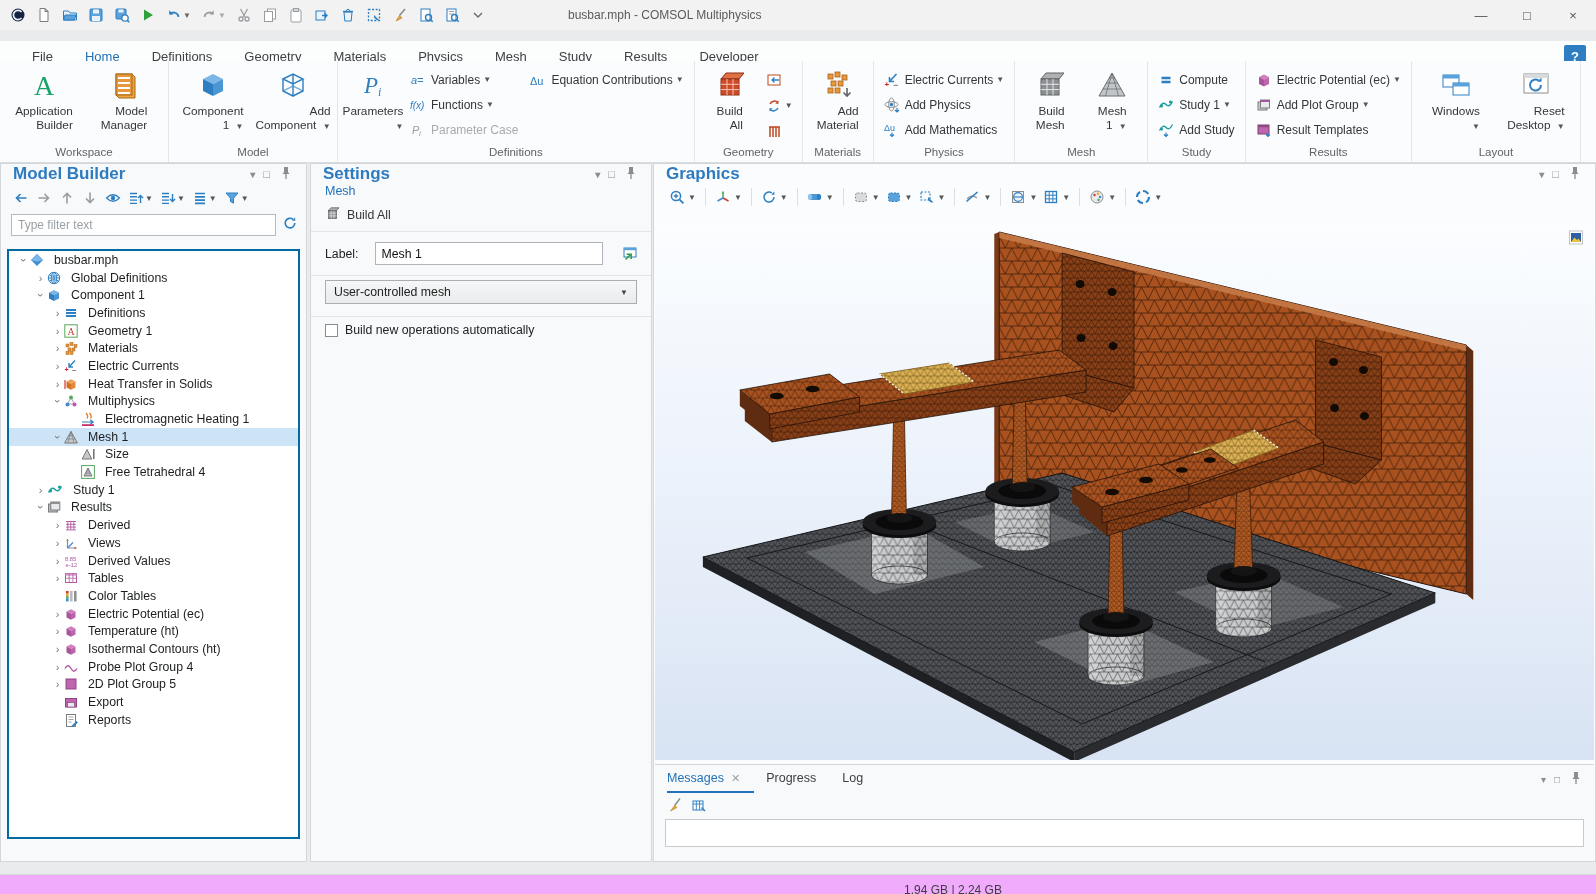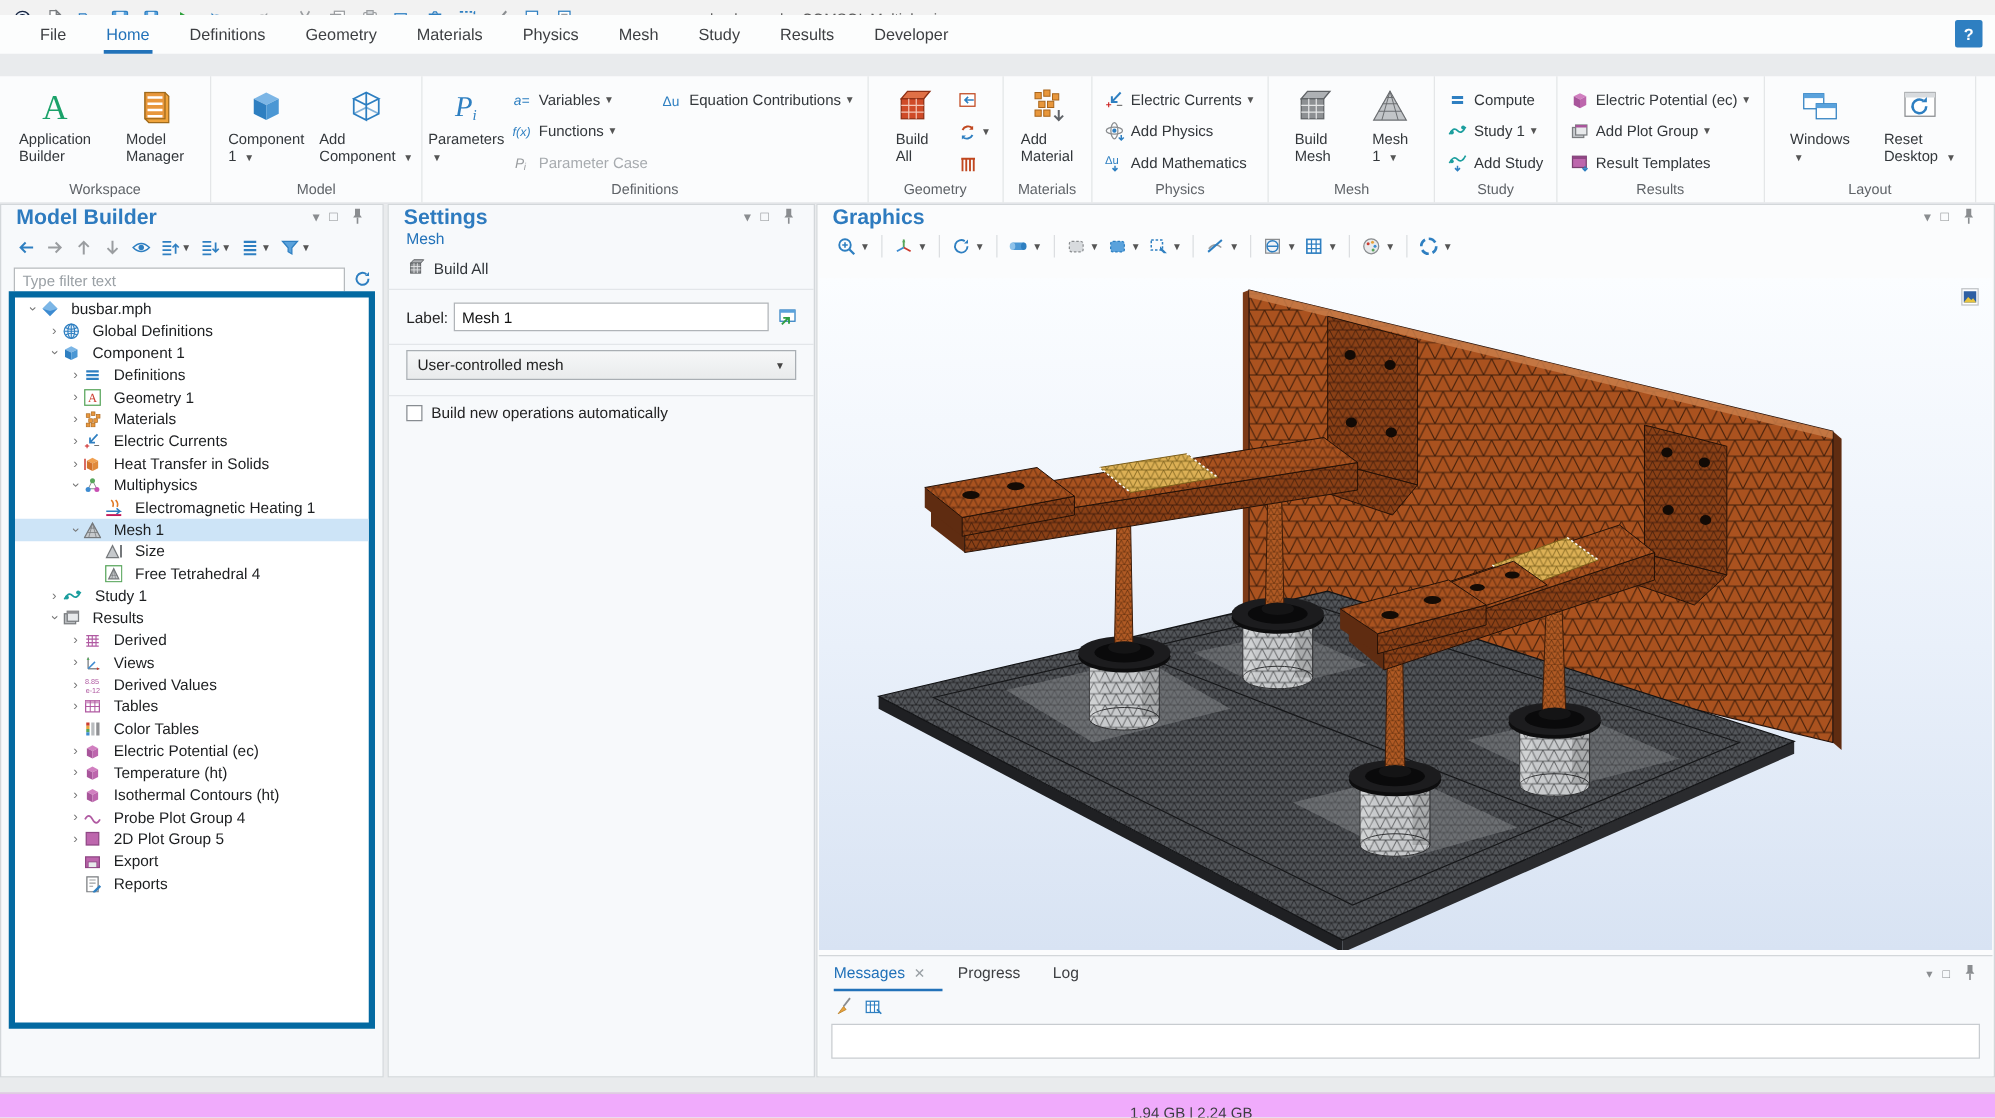--- a/index.html
+++ b/index.html
@@ -10,34 +10,34 @@
   .titlebar { position:absolute; top:0; left:0; right:0; height:30px; background:#f2f2f2; display:flex; align-items:center; padding-left:6px; }
   .qat { display:flex; align-items:center; gap:2px; }
   .qat-btn { display:flex; align-items:center; height:24px; padding:0 4px; border-radius:3px; }
   .qat-btn svg { display:block; }
   .qat-btn .caret { font-size:8px; color:#666; margin-left:1px; }
   .win-title { position:absolute; left:568px; top:0; height:30px; line-height:30px; font-size:12px; color:#5a5a5a; white-space:nowrap; }
   .win-controls { position:absolute; right:0; top:0; height:30px; display:flex; }
   .win-ctl { width:46px; height:30px; display:flex; align-items:center; justify-content:center; color:#555; font-size:13px; }
 
   
-  .menubar { position:absolute; top:12px; left:0; right:0; height:31px; background:#fcfdfd; display:flex; padding-left:20px; }
+  .menubar { position:absolute; top:41px; left:0; right:0; height:31px; background:#fcfdfd; display:flex; padding-left:20px; }
   .mtab { position:relative; font-size:13px; color:#3d3f42; padding:0 12px; height:31px; line-height:31px; margin-right:8px; }
   .mtab.active { color:#2272b9; }
   .mtab.active::after { content:""; position:absolute; left:10px; right:10px; bottom:0; height:3px; background:#2272b9; }
   .help-btn { position:absolute; right:10px; top:4px; width:22px; height:22px; background:#2e7fc1; color:#fff; font-size:13px; font-weight:bold; display:flex; align-items:center; justify-content:center; border-radius:2px; }
 
   
   .ribbon { position:absolute; top:61px; left:0; right:0; height:102px; background:#fbfcfd; border-bottom:1px solid #d9dcdf; display:flex; }
   .rgroup { display:flex; flex-direction:column; border-right:1px solid #e4e6e8; padding:4px 6px 0 6px; }
   .ritems { flex:1; display:flex; align-items:flex-start; gap:4px; }
   .rlabel { height:18px; text-align:center; font-size:11.5px; color:#5f6368; line-height:16px; }
   .rbig { display:flex; flex-direction:column; align-items:center; width:76px; padding-top:3px; }
   .rbig .ricon { height:34px; display:flex; align-items:center; justify-content:center; }
-  .rbig .rlab { margin-top:3px; font-size:11.8px; color:#33373b; text-align:left; line-height:13.5px; }
+  .rbig .rlab { margin-top:3px; font-size:11.8px; color:#33373b; text-align:right; line-height:13.5px; }
   .rbig.narrow { width:58px; }
   .rcol { display:flex; flex-direction:column; justify-content:flex-start; padding-top:2px; }
   .rsmall { display:flex; align-items:center; height:25px; padding:0 4px; font-size:12px; color:#33373b; white-space:nowrap; }
   .rsmall svg { margin-right:5px; }
   .rsmall.disabled { color:#a7abaf; }
   .ricol { display:flex; flex-direction:column; gap:1px; padding-top:2px; }
   .rminibtn { height:25px; display:flex; align-items:center; padding:0 3px; }
   .caret { font-size:8px; color:#555; margin-left:3px; }
   .disabled .caret { color:#a7abaf; }
 
@@ -50,32 +50,32 @@
   .pctl .sq { font-size:11px; }
 
   
   #mb { left:0; width:307px; }
   .mb-tools { display:flex; align-items:center; gap:3px; padding:2px 8px 4px 10px; }
   .mb-tools .tbtn { display:flex; align-items:center; padding:2px 2px; }
   .mb-tools .caret { margin-left:1px; }
   .filter-row { display:flex; align-items:center; padding:2px 8px 6px 10px; gap:6px; }
   .filter-input { flex:1; height:22px; border:1px solid #b6babd; background:#fff; font-size:12px; color:#7f1d1d; padding:0 6px; font-family:inherit; }
   .filter-input::placeholder { color:#9aa0a5; }
-  .tree-box { position:absolute; left:6px; right:6px; top:69px; height:590px; background:#fff; border:5px solid #0369a1; overflow:hidden; }
+  .tree-box { position:absolute; left:6px; right:6px; top:85px; height:590px; background:#fff; border:2px solid #0369a1; overflow:hidden; }
   .trow { display:flex; align-items:center; height:17.7px; font-size:12.3px; color:#1c1e20; white-space:nowrap; }
   .trow.selected { background:#cde4f7; }
   .texp { width:13px; font-size:11px; color:#777; text-align:center; flex:none; }
   .texp.open { transform:rotate(90deg); }
   .trow svg { flex:none; margin-right:5px; }
 
   
   #st { left:310px; width:342px; }
   .st-sub { font-size:12.5px; color:#2272b9; padding:0 14px; margin-top:-2px; }
   .st-toolrow { display:flex; align-items:center; gap:6px; padding:7px 14px 7px 14px; font-size:12.3px; color:#33373b; border-bottom:1px solid #e3e6e9; }
-  .st-labelrow { display:flex; align-items:center; padding:10px 10px 10px 14px; gap:4px; font-size:12.3px; color:#222; border-bottom:1px solid #e3e6e9; }
+  .st-labelrow { display:flex; align-items:center; padding:10px 10px 10px 14px; gap:16px; font-size:12.3px; color:#222; border-bottom:1px solid #e3e6e9; }
   .st-input { flex:1; height:23px; border:1px solid #b0b4b8; background:#fff; font-size:12.3px; padding:0 6px; color:#111; font-family:inherit; }
   .st-editbtn { width:22px; height:22px; display:flex; align-items:center; justify-content:center; }
   .st-section { padding:8px 14px 4px 14px; display:flex; align-items:center; gap:7px; }
   .st-section .chev { color:#2272b9; font-size:10px; transform:rotate(90deg); display:inline-block; }
   .st-section .stitle { font-size:13px; color:#2272b9; }
   .st-select { margin:4px 14px 12px 14px; height:24px; background:linear-gradient(#f6f7f8,#e9ebec); border:1px solid #a9aeb3; display:flex; align-items:center; padding:0 8px; font-size:12.3px; color:#222; }
   .st-select .sv { flex:1; }
   .st-select .caret { font-size:8px; color:#444; }
   .st-divider { height:1px; background:#e3e6e9; margin:2px 0 0 0; }
   .st-check { display:flex; align-items:center; gap:7px; padding:6px 14px; font-size:12.3px; color:#222; }

